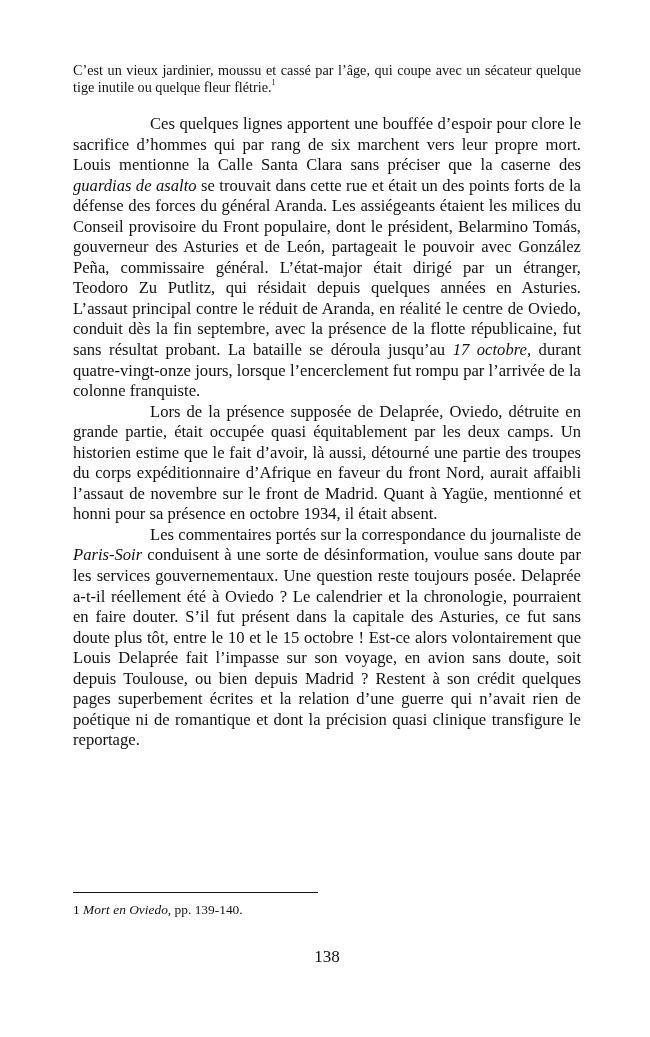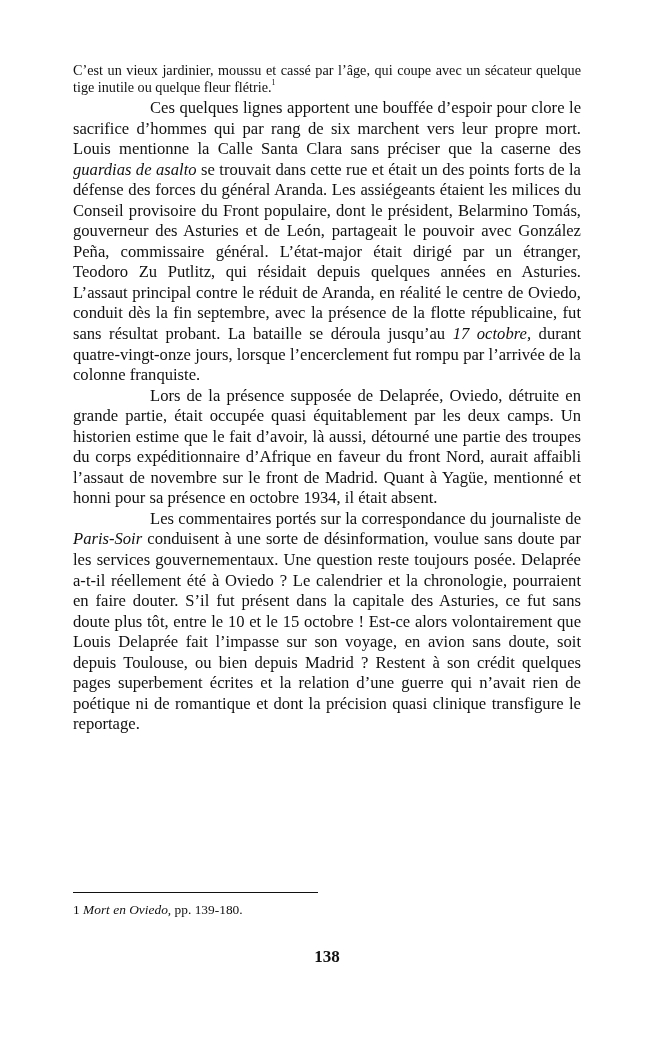--- a/index.html
+++ b/index.html
@@ -1,30 +1,30 @@
 <!DOCTYPE html>
 <html><head>
 <meta charset="utf-8">
 <style>
   html, body { margin: 0; padding: 0; background: #ffffff; }
   body { width: 650px; height: 1037px; position: relative; overflow: hidden;
          font-family: "Liberation Serif", "DejaVu Serif", serif; color: #111; }
   .page { position: absolute; left: 73px; top: 0; width: 508px; }
   .quote { position: absolute; top: 62px; left: 0; width: 508px;
            font-size: 14.2px; line-height: 17px; text-align: justify; }
-  .body { position: absolute; top: 98px; left: 0; width: 508px;
+  .body { position: absolute; top: 114px; left: 0; width: 508px;
           font-size: 16.6px; line-height: 20.55px; text-align: justify;
           hyphens: none; }
   .body p { margin: 0; text-indent: 77px; }
   sup { font-size: 8px; vertical-align: 7px; line-height: 0; }
   .rule { position: absolute; top: 892px; left: 0; width: 245px; height: 0;
           border-top: 1.3px solid #111; }
   .footnote { position: absolute; top: 902px; left: 0; font-size: 13.4px; line-height: 16px; }
   .pagenum { position: absolute; top: 947px; left: 0; width: 508px; text-align: center;
-             font-size: 17px; font-weight: bold; }
+             font-size: 17px; }
   i { font-style: italic; }
 </style>
 </head>
 <body>
 
 <div class="page">
   <div class="quote">
     <span>C’est un vieux jardinier, moussu et cassé par l’âge, qui coupe avec un sécateur quelque tige inutile ou quelque fleur flétrie.</span><sup>1</sup>
   </div>
 
@@ -37,17 +37,17 @@
     </p>
     <p>
       <span>Les commentaires portés sur la correspondance du journaliste de </span><i>Paris-Soir</i><span> conduisent à une sorte de désinformation, voulue sans doute par les services gouvernementaux. Une question reste toujours posée. Delaprée a-t-il réellement été à Oviedo ? Le calendrier et la chronologie, pourraient en faire douter. S’il fut présent dans la capitale des Asturies, ce fut sans doute plus tôt, entre le 10 et le 15 octobre ! Est-ce alors volontairement que Louis Delaprée fait l’impasse sur son voyage, en avion sans doute, soit depuis Toulouse, ou bien depuis Madrid ? Restent à son crédit quelques pages superbement écrites et la relation d’une guerre qui n’avait rien de poétique ni de romantique et dont la précision quasi clinique transfigure le reportage.</span>
     </p>
   </div>
 
   <div class="rule"></div>
 
   <div class="footnote">
     <span>1</span>
-    <i>Mort en Oviedo</i><span>, pp. 139-180.</span>
+    <i>Mort en Oviedo</i><span>, pp. 139-140.</span>
   </div>
 
   <div class="pagenum">138</div>
 </div>
 
 </body></html>

